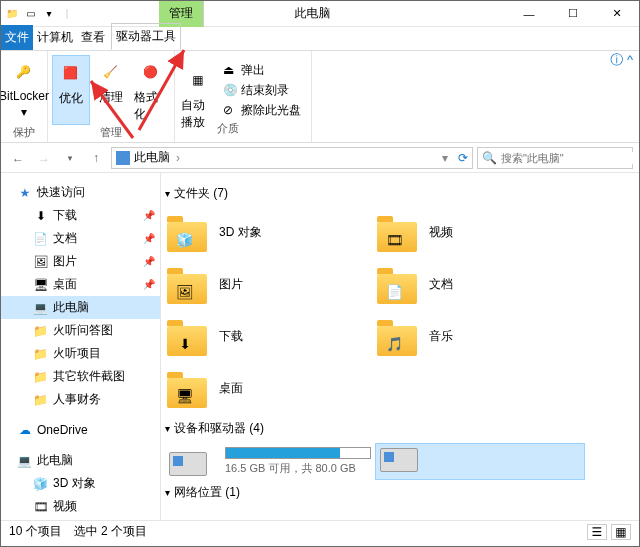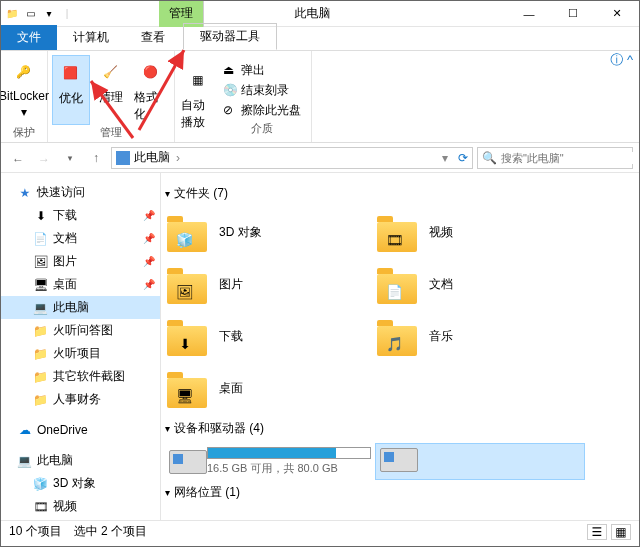--- a/index.html
+++ b/index.html
@@ -7,21 +7,21 @@
 .titlebar{height:26px;background:#fff;display:flex;align-items:center;position:relative;border-bottom:1px solid #e5e5e5}
 .qat{display:flex;gap:2px;padding:0 4px;align-items:center}
 .qat-icon{width:16px;height:16px;display:flex;align-items:center;justify-content:center;font-size:10px}
 .tb-tabs{display:flex;position:absolute;left:158px;top:0;height:26px}
 .tb-tab{padding:4px 10px;border-right:1px solid #ccc}
 .tb-tab.grn{background:#a2e07e}
 .tb-title{position:absolute;left:46%;font-size:12px}
 .win-ctrl{position:absolute;right:0;display:flex}
 .win-btn{width:44px;height:26px;display:flex;align-items:center;justify-content:center;font-size:11px}
 .menurow{height:24px;display:flex;align-items:flex-end;border-bottom:1px solid #ddd;position:relative}
-.menutab{padding:4px 16px;font-size:12px}
+.menutab{padding:4px 4px;font-size:12px}
 .menutab.file{background:#1979ca;color:#fff}
 .menutab.active{border:1px solid #ccc;border-bottom:1px solid #fff;position:relative;z-index:2}
 .ribbon{height:92px;border-bottom:1px solid #ddd;display:flex;position:relative}
 .rg{border-right:1px solid #e5e5e5;display:flex;flex-direction:column;align-items:center;padding:4px 4px 2px}
 .rg-top{display:flex;gap:2px;flex:1}
 .rg-label{font-size:11px;color:#555;margin-top:auto}
 .rbtn{width:38px;display:flex;flex-direction:column;align-items:center;gap:2px;padding:2px}
 .rbtn.sel{background:#cce8ff;border:1px solid #99d1ff}
 .rbtn-icon{width:30px;height:30px;display:flex;align-items:center;justify-content:center}
 .rbtn-lbl{font-size:12px}
@@ -50,21 +50,21 @@
 .section-hdr .chev{font-size:10px}
 .grid{display:flex;flex-wrap:wrap}
 .item{width:210px;display:flex;align-items:center;gap:8px;padding:4px 2px;margin-bottom:4px}
 .folder-icon{width:44px;height:40px;position:relative}
 .folder-bg{width:40px;height:30px;background:linear-gradient(#ffd96b,#f7b733);position:absolute;bottom:0;border-radius:2px}
 .folder-tab{width:16px;height:6px;background:#f7b733;position:absolute;top:4px;left:0;border-radius:2px 2px 0 0}
 .folder-overlay{position:absolute;bottom:2px;left:8px;width:20px;height:20px;display:flex;align-items:center;justify-content:center;font-size:14px}
 .drive{width:210px;padding:4px}
 .drive.sel{background:#cce8ff;border:1px solid #99d1ff}
 .drive-title{font-size:12px;margin-left:44px;margin-bottom:2px}
-.drive-body{display:flex;align-items:center;gap:0}
+.drive-body{display:flex;align-items:flex-end;gap:18px}
 .drive-icon{width:38px;height:24px;background:#ddd;border:1px solid #999;border-radius:2px;position:relative}
 .drive-icon::after{content:"";position:absolute;top:3px;left:3px;width:10px;height:10px;background:#4a90d9}
 .drive-info{flex:1}
 .bar{height:12px;border:1px solid #999;background:#fff;margin-bottom:2px}
 .bar-fill{height:100%;background:#26a0da}
 .drive-txt{font-size:11px;color:#666}
 .status{height:22px;border-top:1px solid #e5e5e5;display:flex;align-items:center;padding:0 8px;font-size:11px;gap:12px}
 .status-right{margin-left:auto;display:flex;gap:4px}
 .view-btn{width:20px;height:16px;border:1px solid #ccc;display:flex;align-items:center;justify-content:center}
 svg.arr{position:absolute}
@@ -140,21 +140,21 @@
           </div>
       <div class="small-row" style="color:#aaa">
             <span class="ic">💿</span>
             <span>结束刻录</span>
           </div>
       <div class="small-row" style="color:#aaa">
             <span class="ic">⊘</span>
             <span>擦除此光盘</span>
           </div>
     </div>
-    <div class="rg-label" style="text-align:center">介质</div>
+    <div class="rg-label" style="text-align:left">介质</div>
     </div>
   </div>
 
   <svg class="arr" style="left:128px;top:-6px" width="70" height="90">
       <defs>
         <marker id="ah1" markerWidth="8" markerHeight="8" refX="6" refY="3" orient="auto">
           <path d="M0,0 L6,3 L0,6 Z" fill="#e53030"></path>
         </marker>
       </defs>
       <path d="M10,85 L55,5" stroke="#e53030" stroke-width="3" fill="none" marker-end="url(#ah1)"></path>

